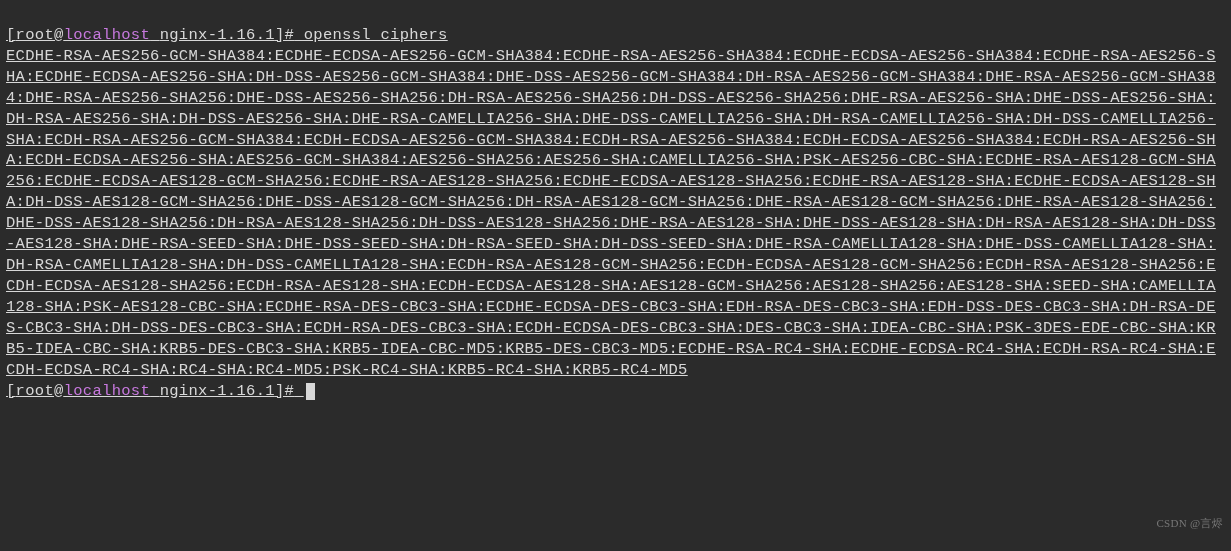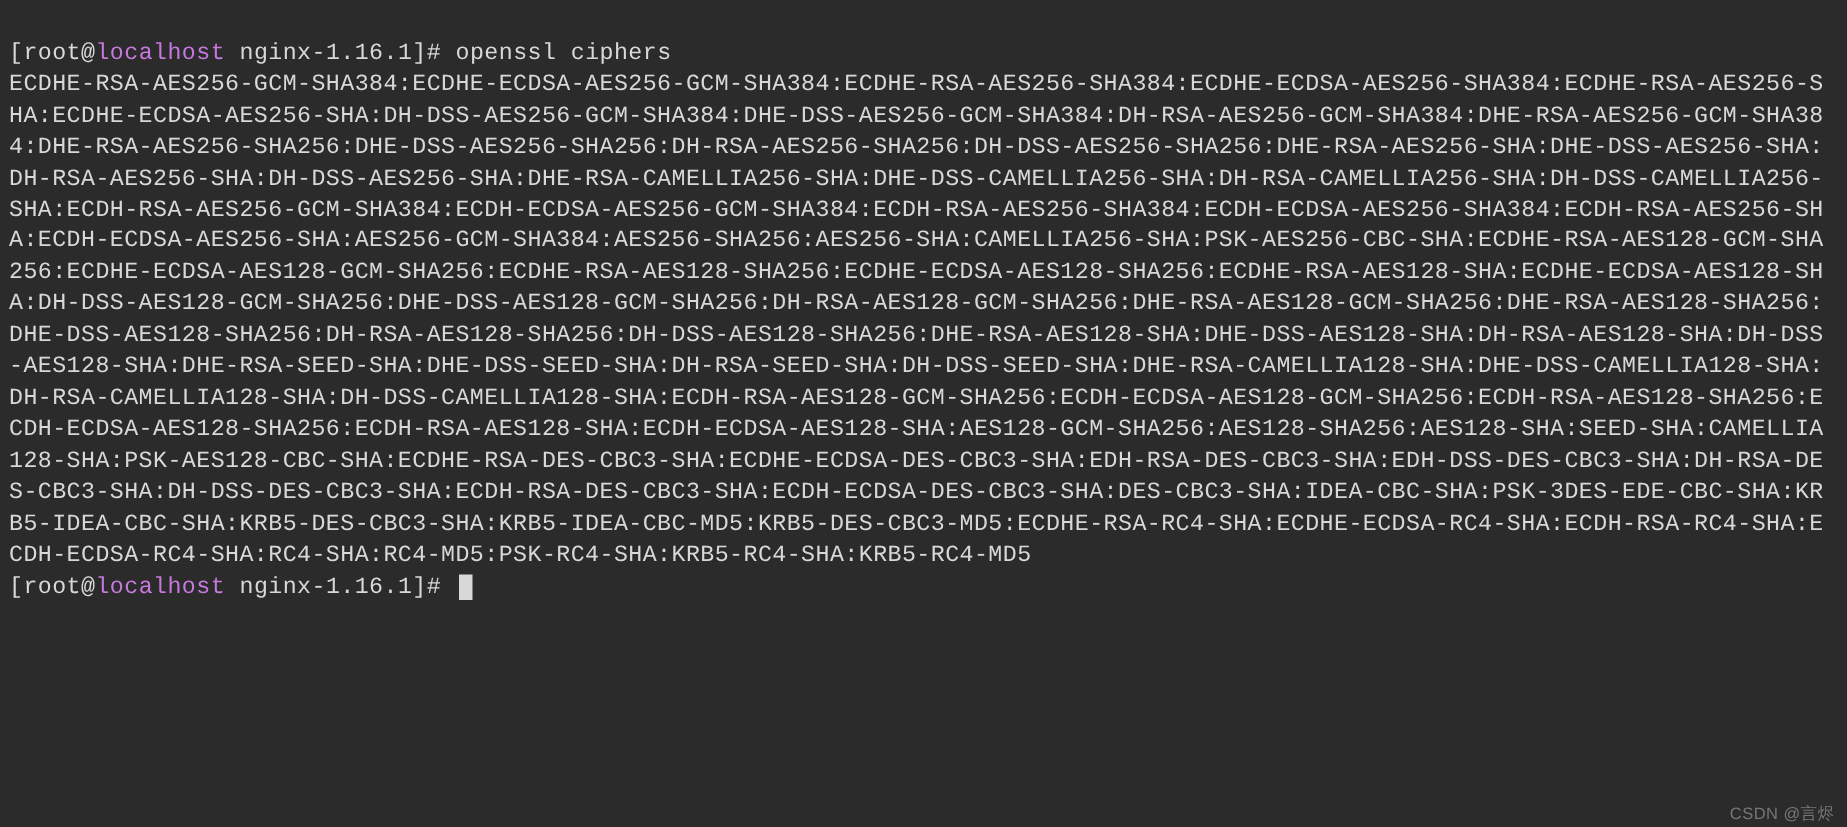--- a/index.html
+++ b/index.html
@@ -13,20 +13,21 @@
       font-size: 15.5px;
       line-height: 1.35;
       color: #d8d8d8;
       padding: 4px 6px;
       width: 1231px;
       letter-spacing: 0.3px;
     }
     .terminal {
       word-break: break-all;
       white-space: pre-wrap;
+      text-decoration: underline;
     }
     .prompt-bracket {
       color: #d8d8d8;
     }
     .prompt-user {
       color: #d8d8d8;
     }
     .prompt-host {
       color: #c678dd;
     }
@@ -37,24 +38,24 @@
       display: inline-block;
       width: 9px;
       height: 17px;
       background: #d8d8d8;
       vertical-align: text-bottom;
       margin-left: 2px;
     }
     .watermark {
       position: absolute;
       right: 8px;
-      bottom: 0;
+      bottom: 20px;
       color: #777;
       font-size: 11px;
-      font-family: Liberation Sans, sans-serif;
+      font-family: Liberation Serif, serif;
     }
   </style>
 </head>
 <body>
 
 <div class="terminal">
 <span><span class="prompt-bracket">[</span><span class="prompt-user">root</span><span>@</span><span class="prompt-host">localhost</span><span> </span><span class="prompt-path">nginx-1.16.1</span><span class="prompt-bracket">]#</span><span> openssl ciphers</span></span>
 <span>ECDHE-RSA-AES256-GCM-SHA384:ECDHE-ECDSA-AES256-GCM-SHA384:ECDHE-RSA-AES256-SHA384:ECDHE-ECDSA-AES256-SHA384:ECDHE-RSA-AES256-SHA:ECDHE-ECDSA-AES256-SHA:DH-DSS-AES256-GCM-SHA384:DHE-DSS-AES256-GCM-SHA384:DH-RSA-AES256-GCM-SHA384:DHE-RSA-AES256-GCM-SHA384:DHE-RSA-AES256-SHA256:DHE-DSS-AES256-SHA256:DH-RSA-AES256-SHA256:DH-DSS-AES256-SHA256:DHE-RSA-AES256-SHA:DHE-DSS-AES256-SHA:DH-RSA-AES256-SHA:DH-DSS-AES256-SHA:DHE-RSA-CAMELLIA256-SHA:DHE-DSS-CAMELLIA256-SHA:DH-RSA-CAMELLIA256-SHA:DH-DSS-CAMELLIA256-SHA:ECDH-RSA-AES256-GCM-SHA384:ECDH-ECDSA-AES256-GCM-SHA384:ECDH-RSA-AES256-SHA384:ECDH-ECDSA-AES256-SHA384:ECDH-RSA-AES256-SHA:ECDH-ECDSA-AES256-SHA:AES256-GCM-SHA384:AES256-SHA256:AES256-SHA:CAMELLIA256-SHA:PSK-AES256-CBC-SHA:ECDHE-RSA-AES128-GCM-SHA256:ECDHE-ECDSA-AES128-GCM-SHA256:ECDHE-RSA-AES128-SHA256:ECDHE-ECDSA-AES128-SHA256:ECDHE-RSA-AES128-SHA:ECDHE-ECDSA-AES128-SHA:DH-DSS-AES128-GCM-SHA256:DHE-DSS-AES128-GCM-SHA256:DH-RSA-AES128-GCM-SHA256:DHE-RSA-AES128-GCM-SHA256:DHE-RSA-AES128-SHA256:DHE-DSS-AES128-SHA256:DH-RSA-AES128-SHA256:DH-DSS-AES128-SHA256:DHE-RSA-AES128-SHA:DHE-DSS-AES128-SHA:DH-RSA-AES128-SHA:DH-DSS-AES128-SHA:DHE-RSA-SEED-SHA:DHE-DSS-SEED-SHA:DH-RSA-SEED-SHA:DH-DSS-SEED-SHA:DHE-RSA-CAMELLIA128-SHA:DHE-DSS-CAMELLIA128-SHA:DH-RSA-CAMELLIA128-SHA:DH-DSS-CAMELLIA128-SHA:ECDH-RSA-AES128-GCM-SHA256:ECDH-ECDSA-AES128-GCM-SHA256:ECDH-RSA-AES128-SHA256:ECDH-ECDSA-AES128-SHA256:ECDH-RSA-AES128-SHA:ECDH-ECDSA-AES128-SHA:AES128-GCM-SHA256:AES128-SHA256:AES128-SHA:SEED-SHA:CAMELLIA128-SHA:PSK-AES128-CBC-SHA:ECDHE-RSA-DES-CBC3-SHA:ECDHE-ECDSA-DES-CBC3-SHA:EDH-RSA-DES-CBC3-SHA:EDH-DSS-DES-CBC3-SHA:DH-RSA-DES-CBC3-SHA:DH-DSS-DES-CBC3-SHA:ECDH-RSA-DES-CBC3-SHA:ECDH-ECDSA-DES-CBC3-SHA:DES-CBC3-SHA:IDEA-CBC-SHA:PSK-3DES-EDE-CBC-SHA:KRB5-IDEA-CBC-SHA:KRB5-DES-CBC3-SHA:KRB5-IDEA-CBC-MD5:KRB5-DES-CBC3-MD5:ECDHE-RSA-RC4-SHA:ECDHE-ECDSA-RC4-SHA:ECDH-RSA-RC4-SHA:ECDH-ECDSA-RC4-SHA:RC4-SHA:RC4-MD5:PSK-RC4-SHA:KRB5-RC4-SHA:KRB5-RC4-MD5</span>
 <span><span class="prompt-bracket">[</span><span class="prompt-user">root</span><span>@</span><span class="prompt-host">localhost</span><span> </span><span class="prompt-path">nginx-1.16.1</span><span class="prompt-bracket">]#</span><span> </span><span class="cursor"></span></span>
 </div>

